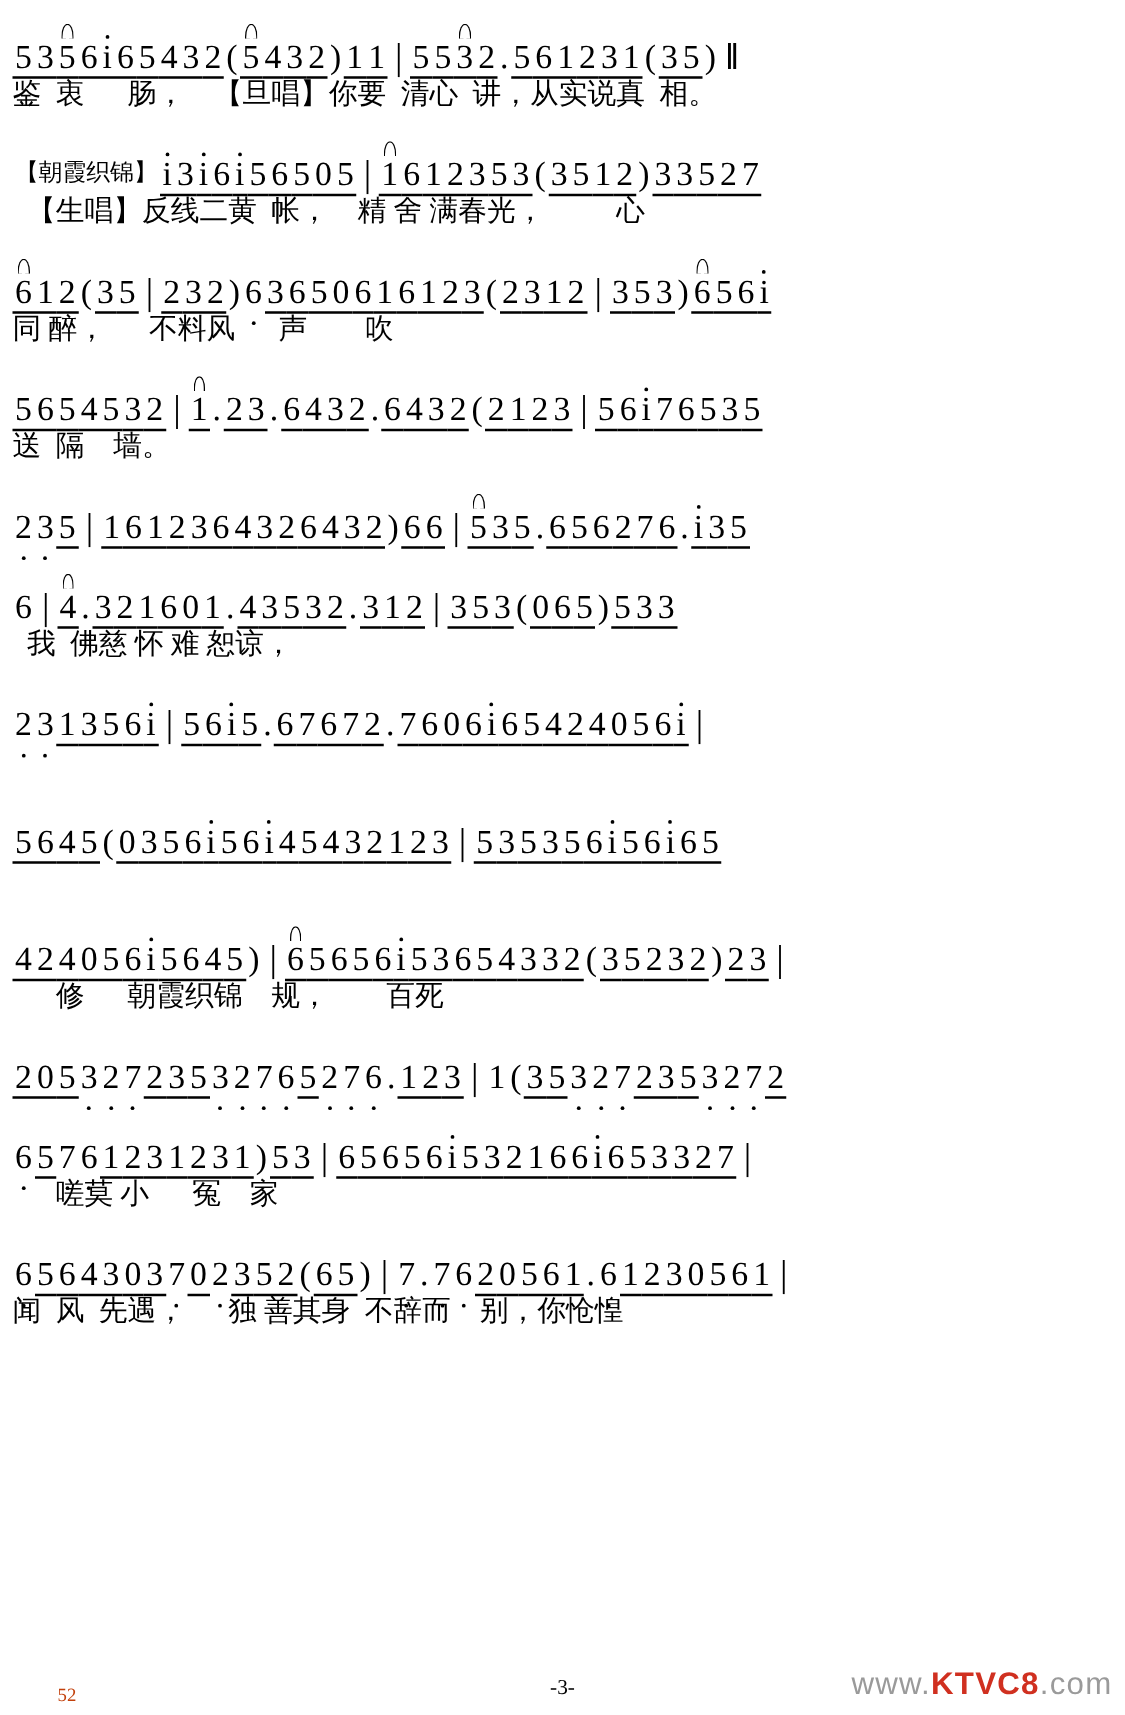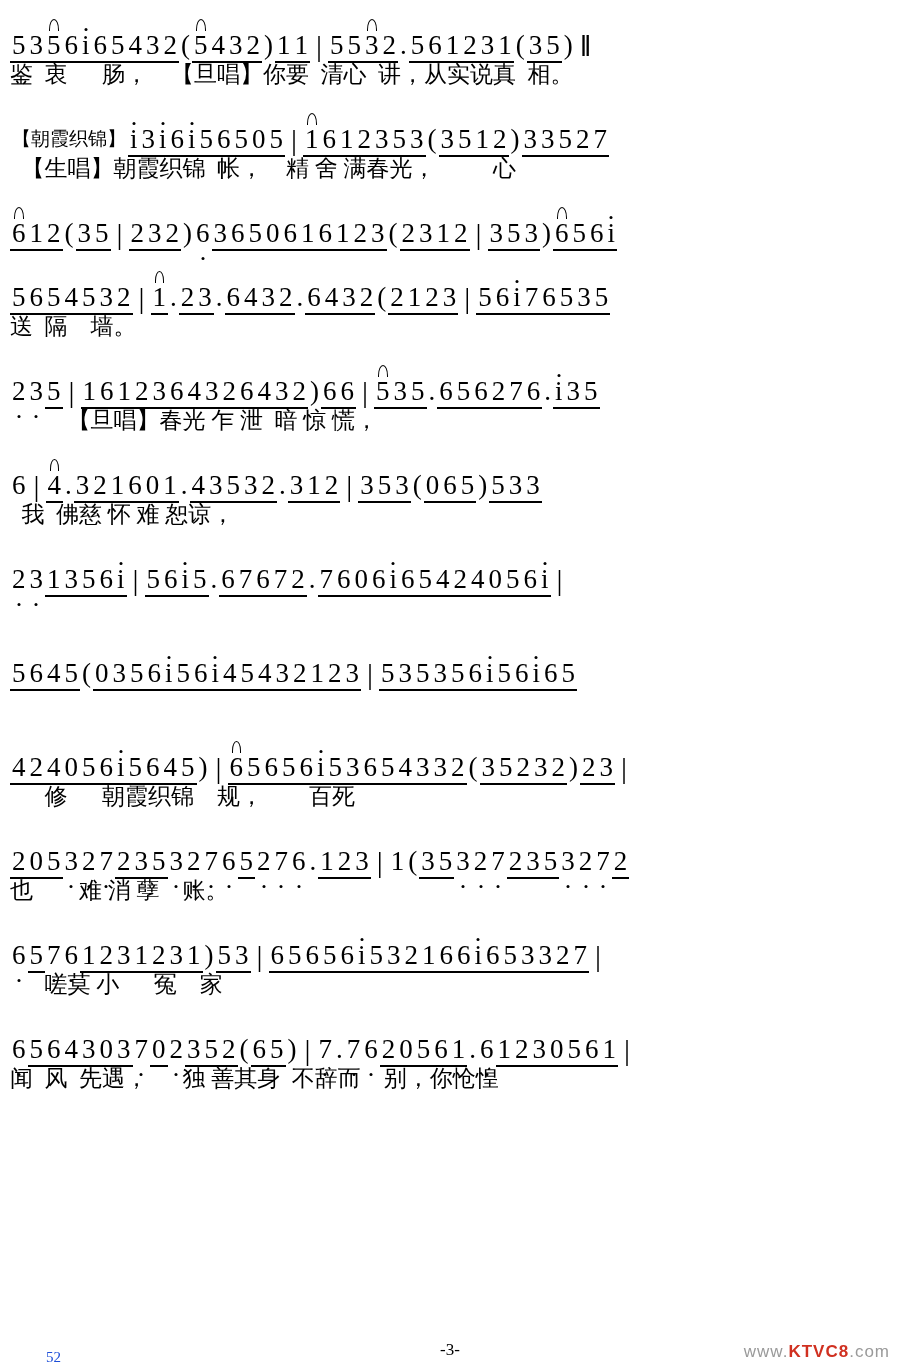--- a/index.html
+++ b/index.html
@@ -95,25 +95,25 @@
     position:absolute;
     left:0;right:0;bottom:4px;
     height:36px;
   }
   .pagenum{
     position:absolute;left:50%;bottom:8px;transform:translateX(-50%);
     font-size:17px;
   }
   .pagenum-left{
     position:absolute;left:46px;bottom:2px;
-    font-size:15px;color:#1d4ed8;
+    font-size:15px;color:#c2410c;
   }
   .watermark{
     position:absolute;right:10px;bottom:6px;
-    font-size:17px;
+    font-size:25px;
     font-family:"Liberation Sans","DejaVu Sans",sans-serif;
     color:#9a9a9a;
     letter-spacing:1px;
   }
   .watermark .red{color:#d03020;font-weight:bold;}
 </style>
 </head>
 <body>
 
 <div class="page">
@@ -187,21 +187,21 @@
       <span class="cell b1">5</span>
       <span class="cell b1">1</span>
       <span class="cell b1">2</span>
       <span class="cell">)</span>
       <span class="cell b1">3</span>
       <span class="cell b1">3</span>
       <span class="cell b1">5</span>
       <span class="cell b1">2</span>
       <span class="cell b1">7</span>
     </div>
-    <div class="lyrics">  【生唱】朝霞织锦  帐，    精 舍 满春光，          心</div>
+    <div class="lyrics">  【生唱】反线二黄  帐，    精 舍 满春光，          心</div>
   </div>
 
   <div class="spacer"></div>
 
   <div class="system">
     <div class="notes">
       <span class="cell b1 tie">6</span>
       <span class="cell b1">1</span>
       <span class="cell b1">2</span>
       <span class="cell">(</span>
@@ -231,20 +231,21 @@
       <span class="bar">|</span>
       <span class="cell b1">3</span>
       <span class="cell b1">5</span>
       <span class="cell b1">3</span>
       <span class="cell">)</span>
       <span class="cell b1 tie">6</span>
       <span class="cell b1">5</span>
       <span class="cell b1">6</span>
       <span class="cell b1 oh">i</span>
     </div>
+    <div class="lyrics">同 醉，      不料风      声        吹</div>
   </div>
 
   <div class="spacer"></div>
 
   <div class="system">
     <div class="notes">
       <span class="cell b1">5</span>
       <span class="cell b1">6</span>
       <span class="cell b1">5</span>
       <span class="cell b1">4</span>
@@ -317,21 +318,20 @@
       <span class="cell b1">5</span>
       <span class="cell b1">6</span>
       <span class="cell b1">2</span>
       <span class="cell b1">7</span>
       <span class="cell b1">6</span>
       <span class="cell">.</span>
       <span class="cell b1 oh">i</span>
       <span class="cell b1">3</span>
       <span class="cell b1">5</span>
     </div>
-    <div class="lyrics">          【旦唱】春光 乍 泄  暗 惊 慌，</div>
   </div>
 
   <div class="spacer"></div>
 
   <div class="system">
     <div class="notes">
       <span class="cell">6</span>
       <span class="bar">|</span>
       <span class="cell b1 tie">4</span>
       <span class="cell">.</span>
@@ -530,21 +530,20 @@
       <span class="cell b1 ol">2</span>
       <span class="cell b1 ol">7</span>
       <span class="cell b1">2</span>
       <span class="cell b1">3</span>
       <span class="cell b1">5</span>
       <span class="cell b1 ol">3</span>
       <span class="cell b1 ol">2</span>
       <span class="cell b1 ol">7</span>
       <span class="cell b1">2</span>
     </div>
-    <div class="lyrics">也        难 消 孽    账。</div>
   </div>
 
   <div class="spacer"></div>
 
   <div class="system">
     <div class="notes">
       <span class="cell b1 ol">6</span>
       <span class="cell b1">5</span>
       <span class="cell b1 ol">7</span>
       <span class="cell b1 ol">6</span>

